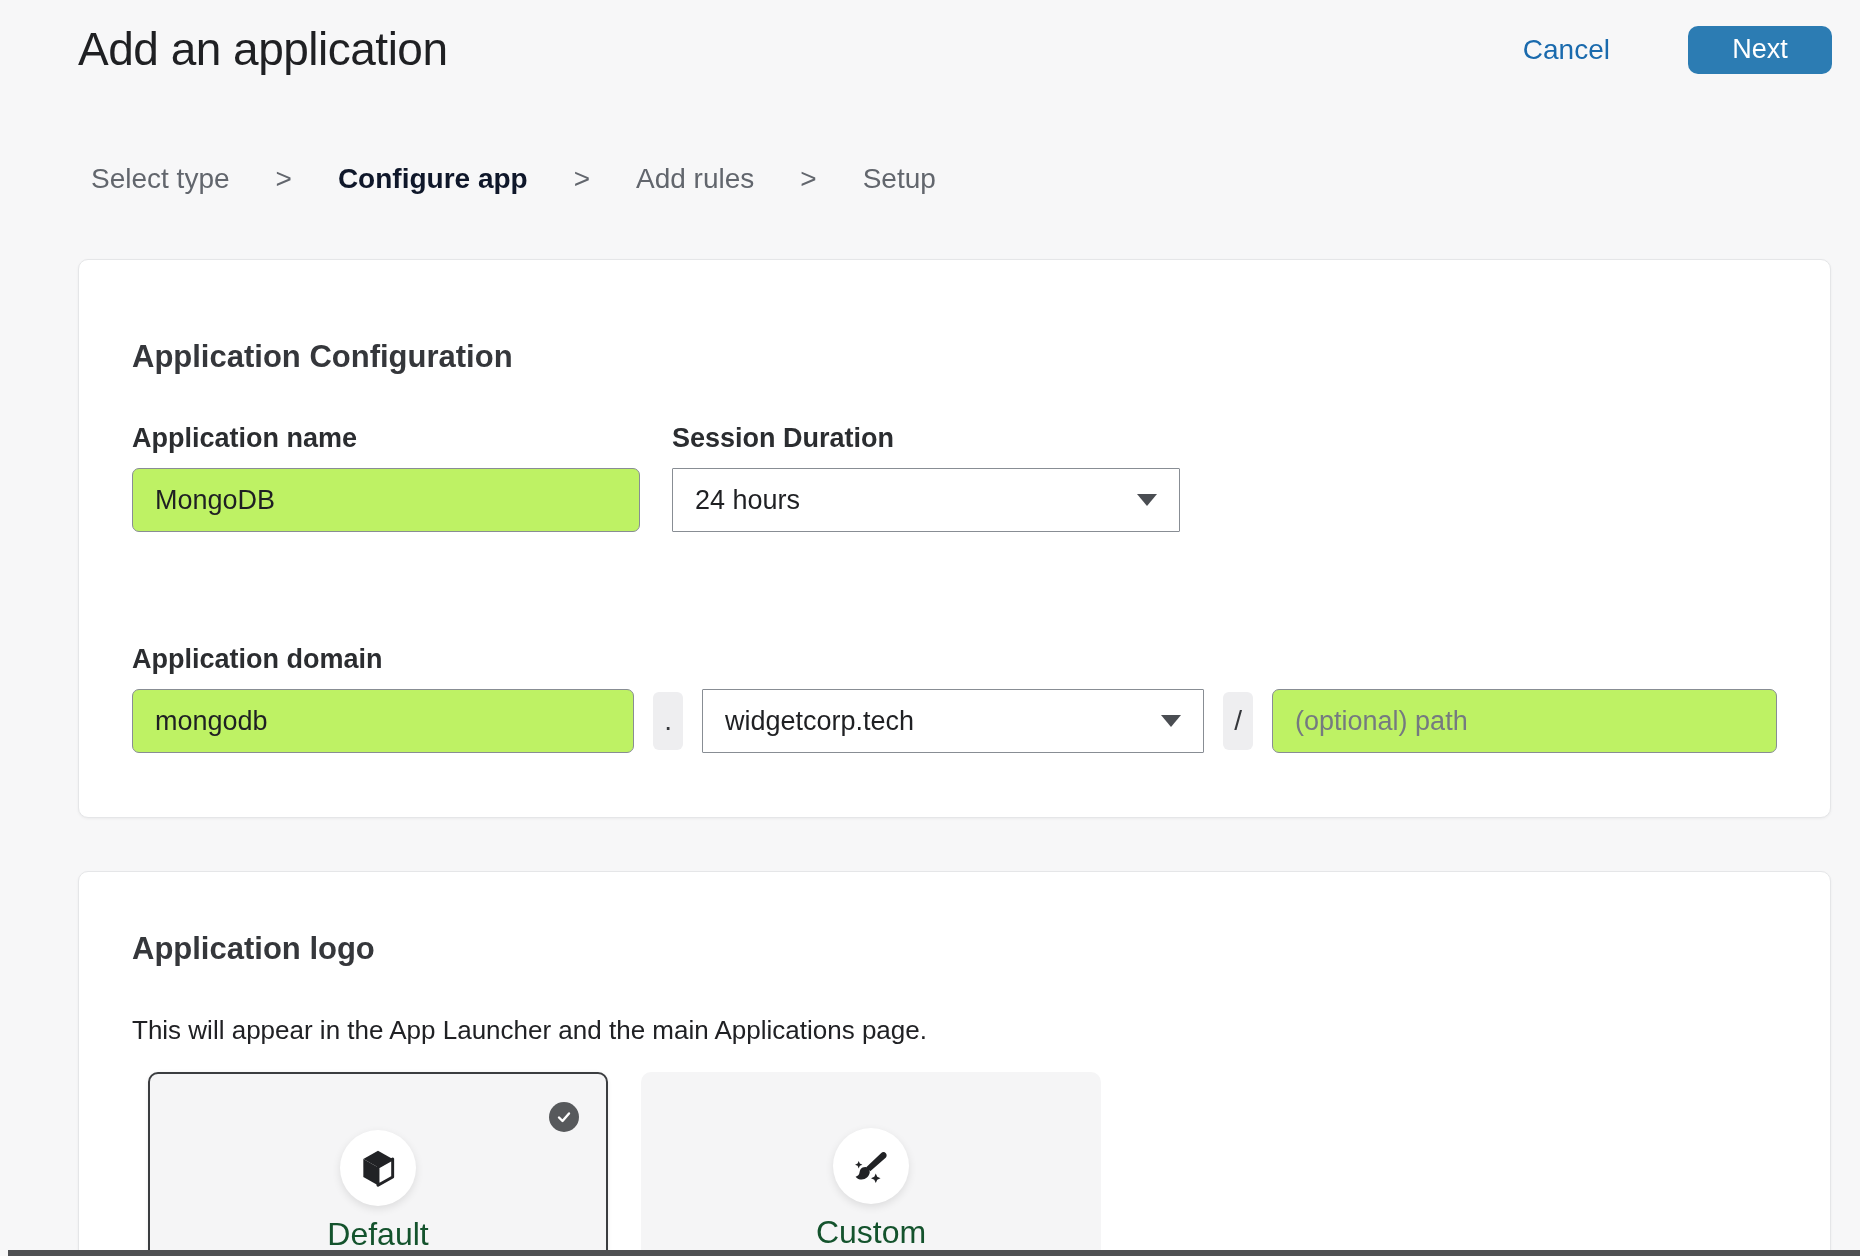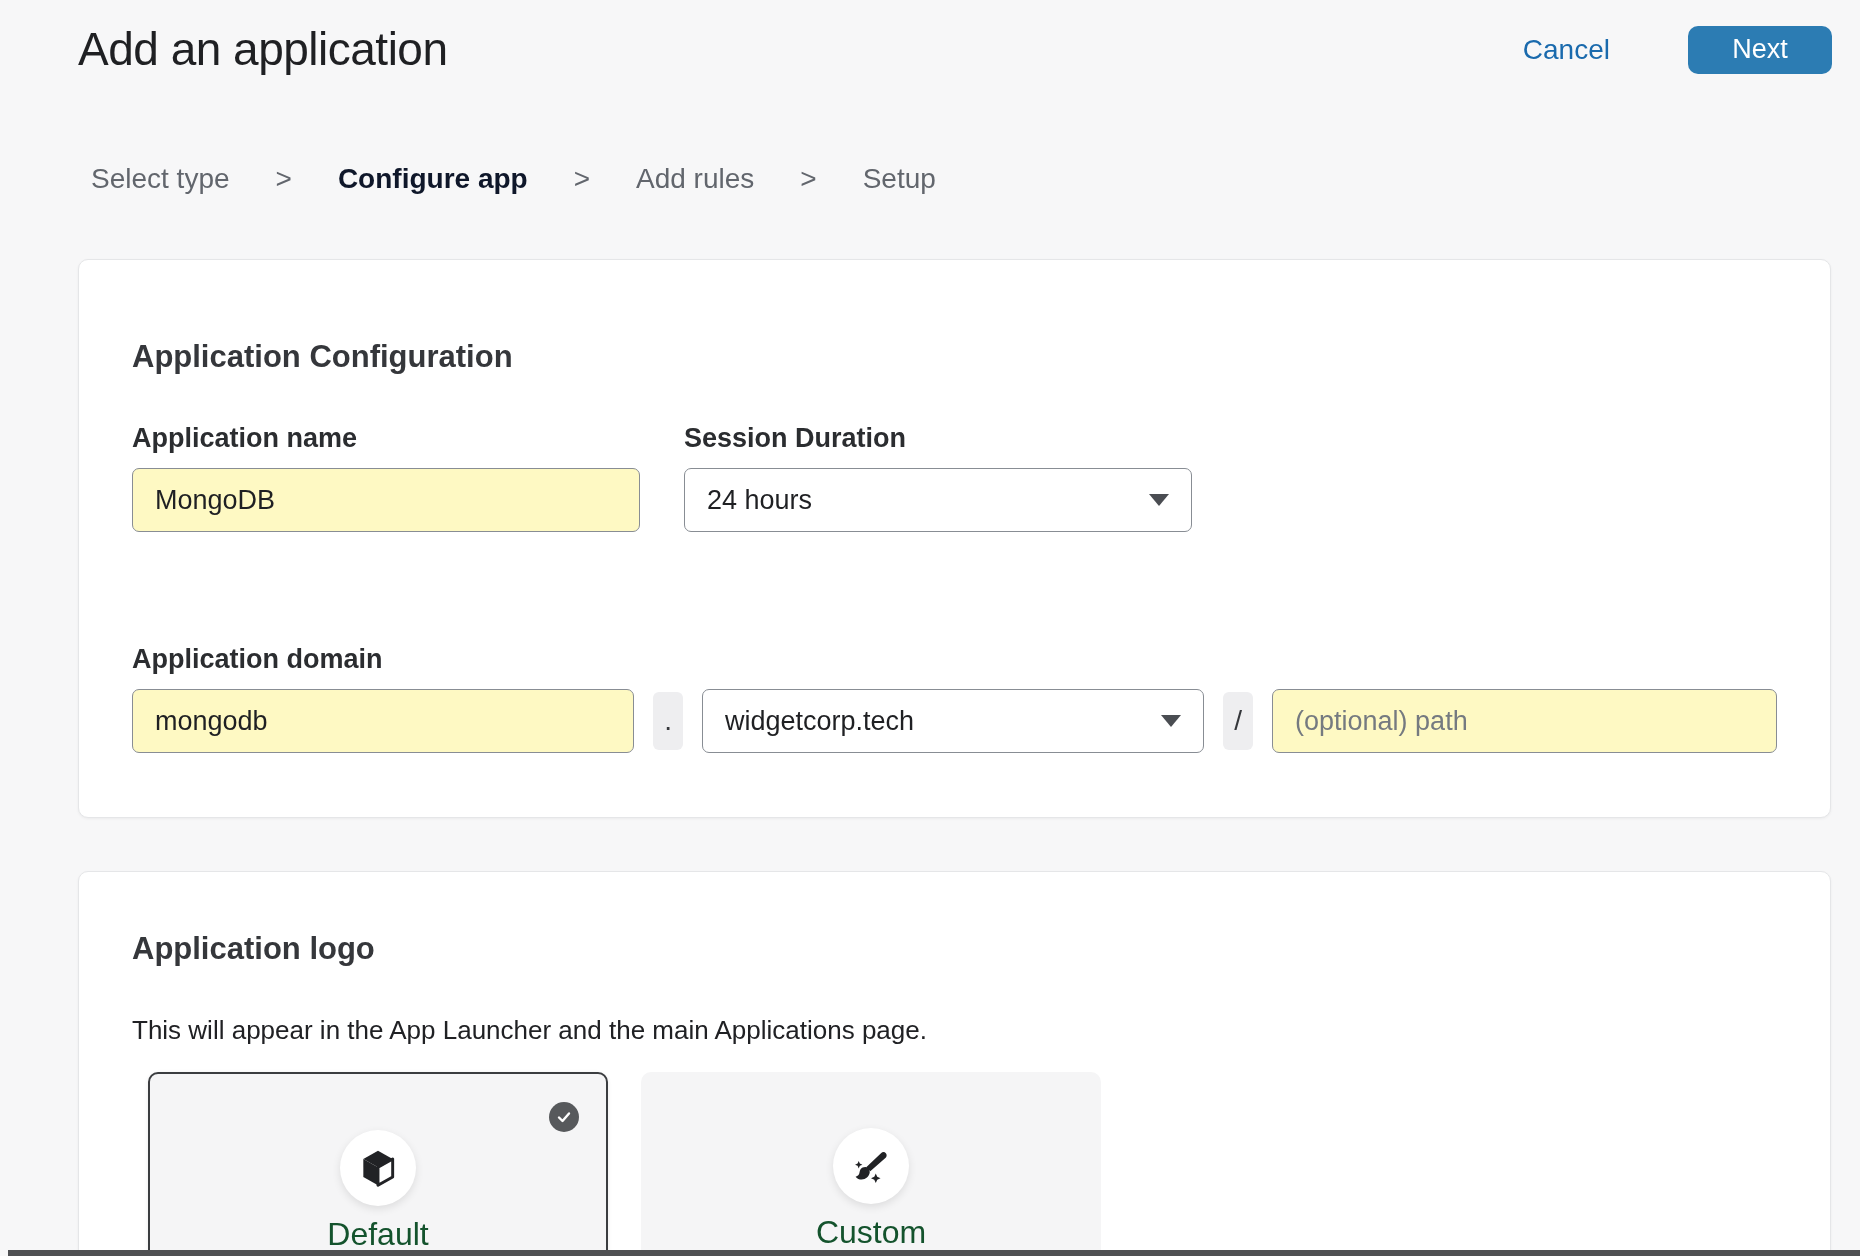--- a/index.html
+++ b/index.html
@@ -50,36 +50,36 @@
     box-shadow: 0 1px 3px rgba(0,0,0,0.05);
     margin: 0 29px 0 78px;
   }
   .card-1 { margin-top: 64px; padding: 78px 53px 64px 53px; }
   .card-2 { margin-top: 53px; padding: 58px 53px 64px 53px; height: 320px; }
 
   .card-heading {
     font-size: 31px; font-weight: 700; color: #35373b; margin: 0; line-height: 1.2;
   }
 
-  .fields-row { display: flex; gap: 44px; margin-top: 48px; }
+  .fields-row { display: flex; gap: 32px; margin-top: 48px; }
   .field-group { width: 508px; }
   .field-label {
     font-size: 27px; font-weight: 700; color: #2b2d30; display: block;
   }
   .text-input {
     margin-top: 14px;
     width: 508px; height: 64px; box-sizing: border-box;
     border: 1px solid #888d94; border-radius: 7px;
     font-size: 27px; color: #1f2023; padding: 0 22px;
-    background: #fef9c3; font-family: inherit;
+    background: #bef264; font-family: inherit;
   }
   .select-box {
     margin-top: 14px;
     width: 508px; height: 64px; box-sizing: border-box;
-    border: 1px solid #888d94; border-radius: 7px;
+    border: 1px solid #888d94; border-radius: 1px;
     display: flex; align-items: center; justify-content: space-between;
     padding: 0 22px; font-size: 27px; color: #1f2023;
     background: #ffffff; cursor: pointer;
   }
   .caret-down {
     width: 0; height: 0;
     border-left: 10px solid transparent;
     border-right: 10px solid transparent;
     border-top: 12px solid #4a4d52;
   }

